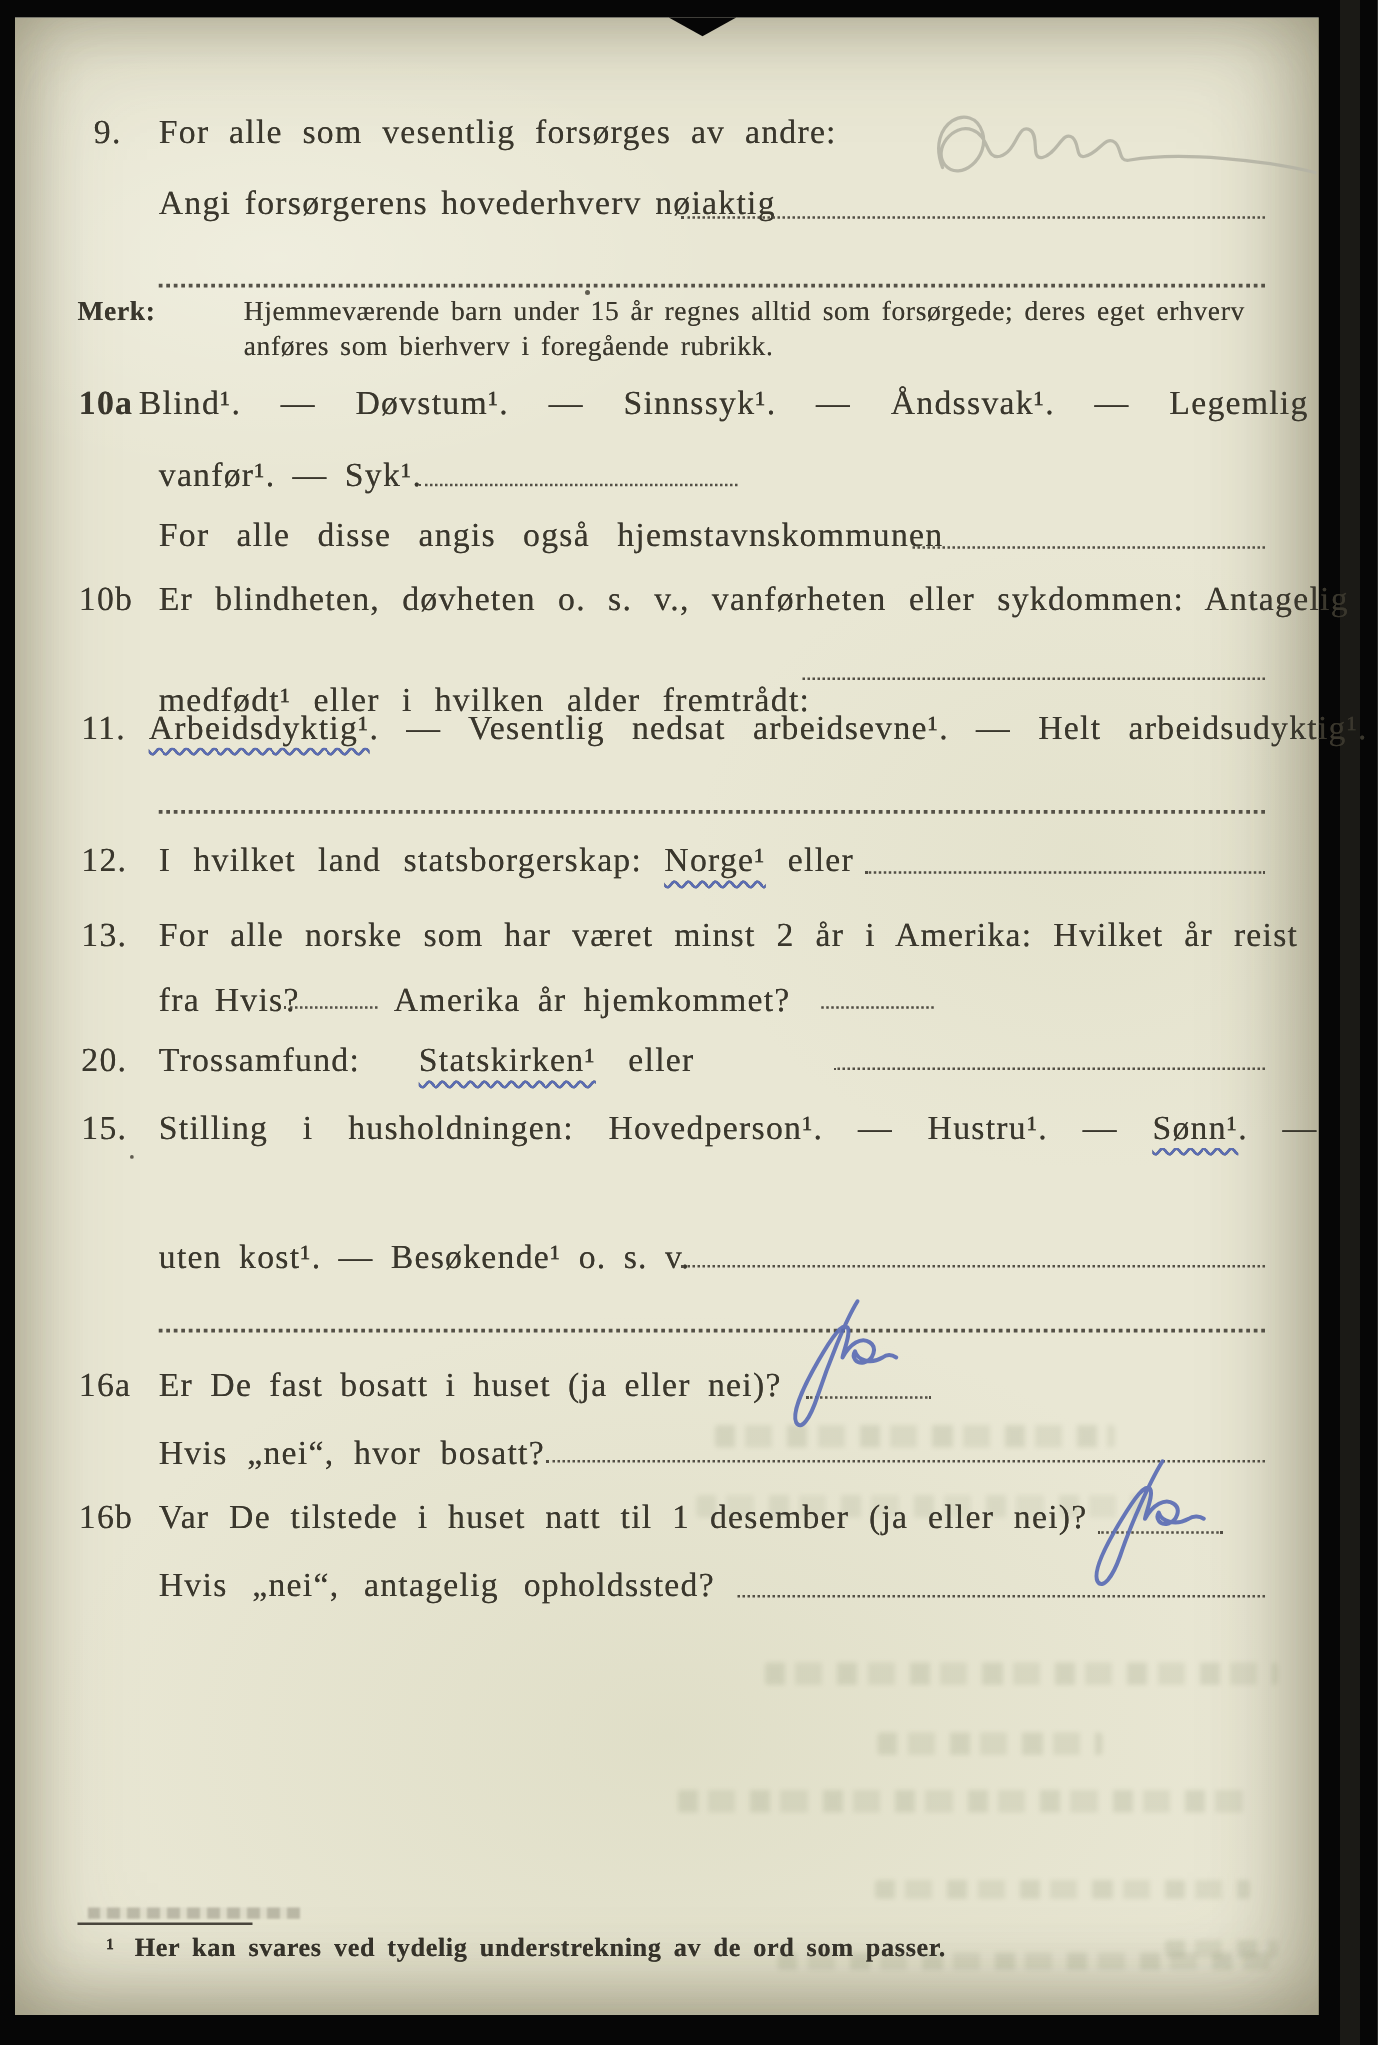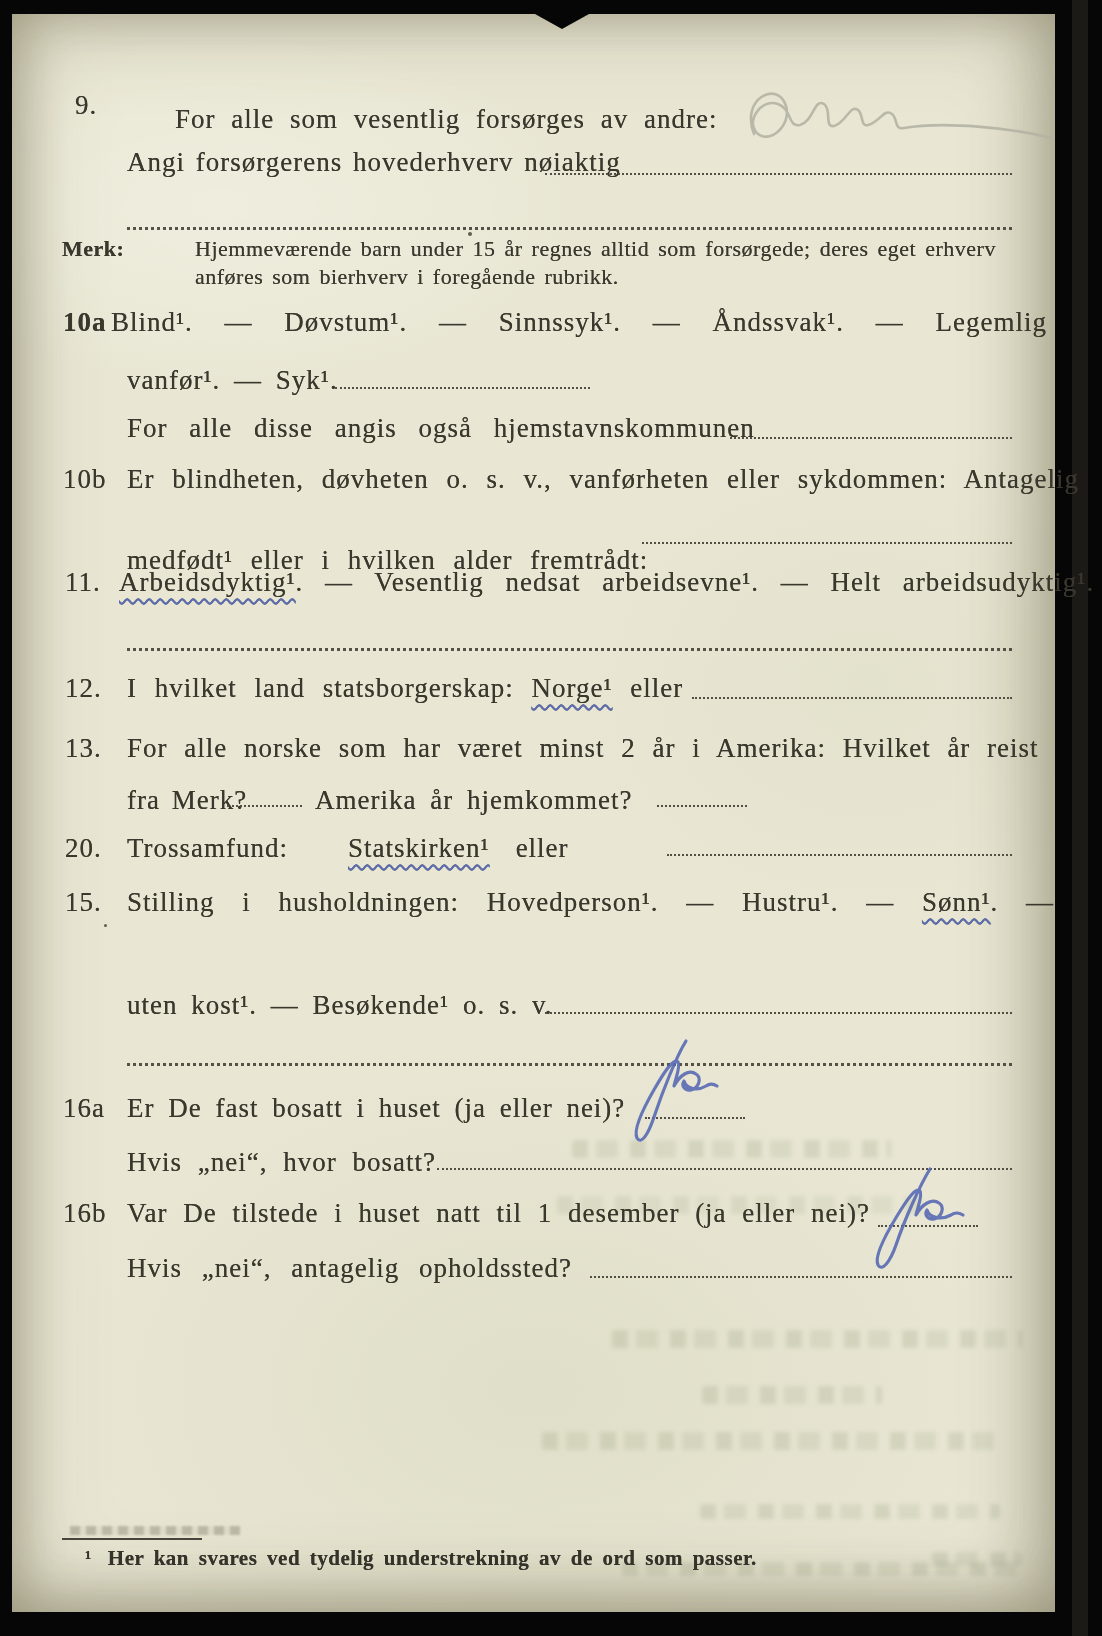--- a/index.html
+++ b/index.html
@@ -23,21 +23,21 @@
   .row{position:absolute;color:#3a372d;font-size:27px;line-height:32px;
        letter-spacing:1px;white-space:nowrap;text-shadow:0 0 .5px rgba(58,55,45,.8);}
   .small{font-size:22px;line-height:26px;}
   .bold{font-weight:bold;}
   .fn{font-size:21px;line-height:25px;font-weight:bold;color:#35322a;}
   .dots{position:absolute;height:0;border-bottom:2px dotted #524e44;}
   .sep{position:absolute;height:0;border-bottom:3px dotted #49453c;opacity:.92;}
   .solidline{position:absolute;height:0;border-top:2px solid #49453c;}
   .u-ink{text-decoration-line:underline;text-decoration-style:wavy;
          text-decoration-color:#5a6cb4;text-decoration-thickness:2px;text-underline-offset:7px;}
-  .gap20{} .gap46{margin-left:60px;} .gap26{margin-left:26px;} .gap16{margin-left:16px;}
+  .gap20{} .gap46{margin-left:47px;} .gap26{margin-left:26px;} .gap16{margin-left:16px;}
   .hw-wrap{position:absolute;}
   .ghost{position:absolute;filter:blur(2px);opacity:.42;border-radius:3px;height:18px;
          background:repeating-linear-gradient(90deg,rgba(118,128,94,.40) 0 16px,rgba(118,128,94,0) 16px 24px,
                     rgba(118,128,94,.30) 24px 46px,rgba(118,128,94,0) 46px 58px);}
   .smudge{position:absolute;filter:blur(1px);opacity:.55;height:9px;
          background:repeating-linear-gradient(90deg,rgba(88,84,70,.55) 0 10px,rgba(88,84,70,.1) 10px 16px);}
   .speck{position:absolute;width:4px;height:4px;border-radius:50%;background:#3d3a30;opacity:.8;}
   .sr-only{position:absolute;width:1px;height:1px;overflow:hidden;clip-path:inset(50%);}
 </style>
 </head>
@@ -53,21 +53,21 @@
     <div class="ghost" style="left:600px;top:1316px;width:410px;"></div>
     <div class="ghost" style="left:690px;top:1372px;width:180px;"></div>
     <div class="ghost" style="left:530px;top:1418px;width:455px;"></div>
     <div class="ghost" style="left:688px;top:1490px;width:300px;height:15px;"></div>
     <div class="ghost" style="left:920px;top:1538px;width:90px;height:14px;"></div>
     <div class="ghost" style="left:610px;top:1548px;width:400px;height:14px;"></div>
     <div class="speck" style="left:456px;top:218px;"></div>
     <div class="speck" style="left:92px;top:910px;width:3px;height:3px;"></div>
 
     <div class="row" style="left:63px;top:75px;">9.</div>
-    <div class="row" style="left:115px;top:89px;word-spacing:8px;margin-left:48px;">For alle som vesentlig forsørges av andre:</div>
+    <div class="row" style="left:115px;top:75px;word-spacing:8px;">For alle som vesentlig forsørges av andre:</div>
     <div class="row" style="left:115px;top:132px;word-spacing:3px;">Angi forsørgerens hovederhverv nøiaktig</div>
     <div class="dots" style="left:533px;top:159px;width:467px;"></div>
 
     <div class="hw-wrap" style="left:700px;top:62px;">
       <svg width="348" height="110" viewBox="0 0 348 110">
         <path d="M42 58 C28 22 66 4 74 30 C80 50 56 70 44 56 C34 44 50 22 66 28 C80 33 76 52 88 49 C102 45 102 22 112 28 C120 33 112 52 122 50 C134 47 138 28 146 34 C152 39 148 51 156 49 C168 46 172 32 180 38 C186 43 182 54 192 52 C232 45 300 52 340 62" fill="none" stroke="#b4b2a4" stroke-width="2.6" stroke-linecap="round" stroke-linejoin="round" opacity=".9"></path>
       </svg>
     </div>
 
     <div class="sep" style="left:115px;top:213px;width:885px;"></div>
@@ -95,21 +95,21 @@
     <div class="row" style="left:53px;top:658px;text-align:center;">12.</div>
     <div class="row" style="left:115px;top:658px;word-spacing:10px;">
       <span>I hvilket land statsborgerskap:</span>
       <span class="u-ink gap20">Norge¹</span>
       <span>eller</span>
     </div>
     <div class="dots" style="left:680px;top:683px;width:320px;"></div>
 
     <div class="row" style="left:53px;top:718px;">13.</div>
     <div class="row" style="left:115px;top:718px;word-spacing:9px;">For alle norske som har været minst 2 år i Amerika: Hvilket år reist</div>
-    <div class="row" style="left:115px;top:770px;word-spacing:4px;">fra Merk?</div>
+    <div class="row" style="left:115px;top:770px;word-spacing:4px;">fra Hvis?</div>
     <div class="dots" style="left:215px;top:791px;width:75px;"></div>
     <div class="row" style="left:303px;top:770px;word-spacing:6px;">Amerika år hjemkommet?</div>
     <div class="dots" style="left:645px;top:791px;width:90px;"></div>
 
     <div class="row" style="left:53px;top:818px;">20.</div>
     <div class="row" style="left:115px;top:818px;"><span>Trossamfund:</span><span class="u-ink gap46">Statskirken¹</span><span class="gap26">eller</span></div>
     <div class="dots" style="left:655px;top:840px;width:345px;"></div>
 
     <div class="row" style="left:53px;top:872px;">15.</div>
     <div class="row" style="left:115px;top:872px;word-spacing:20px;">

